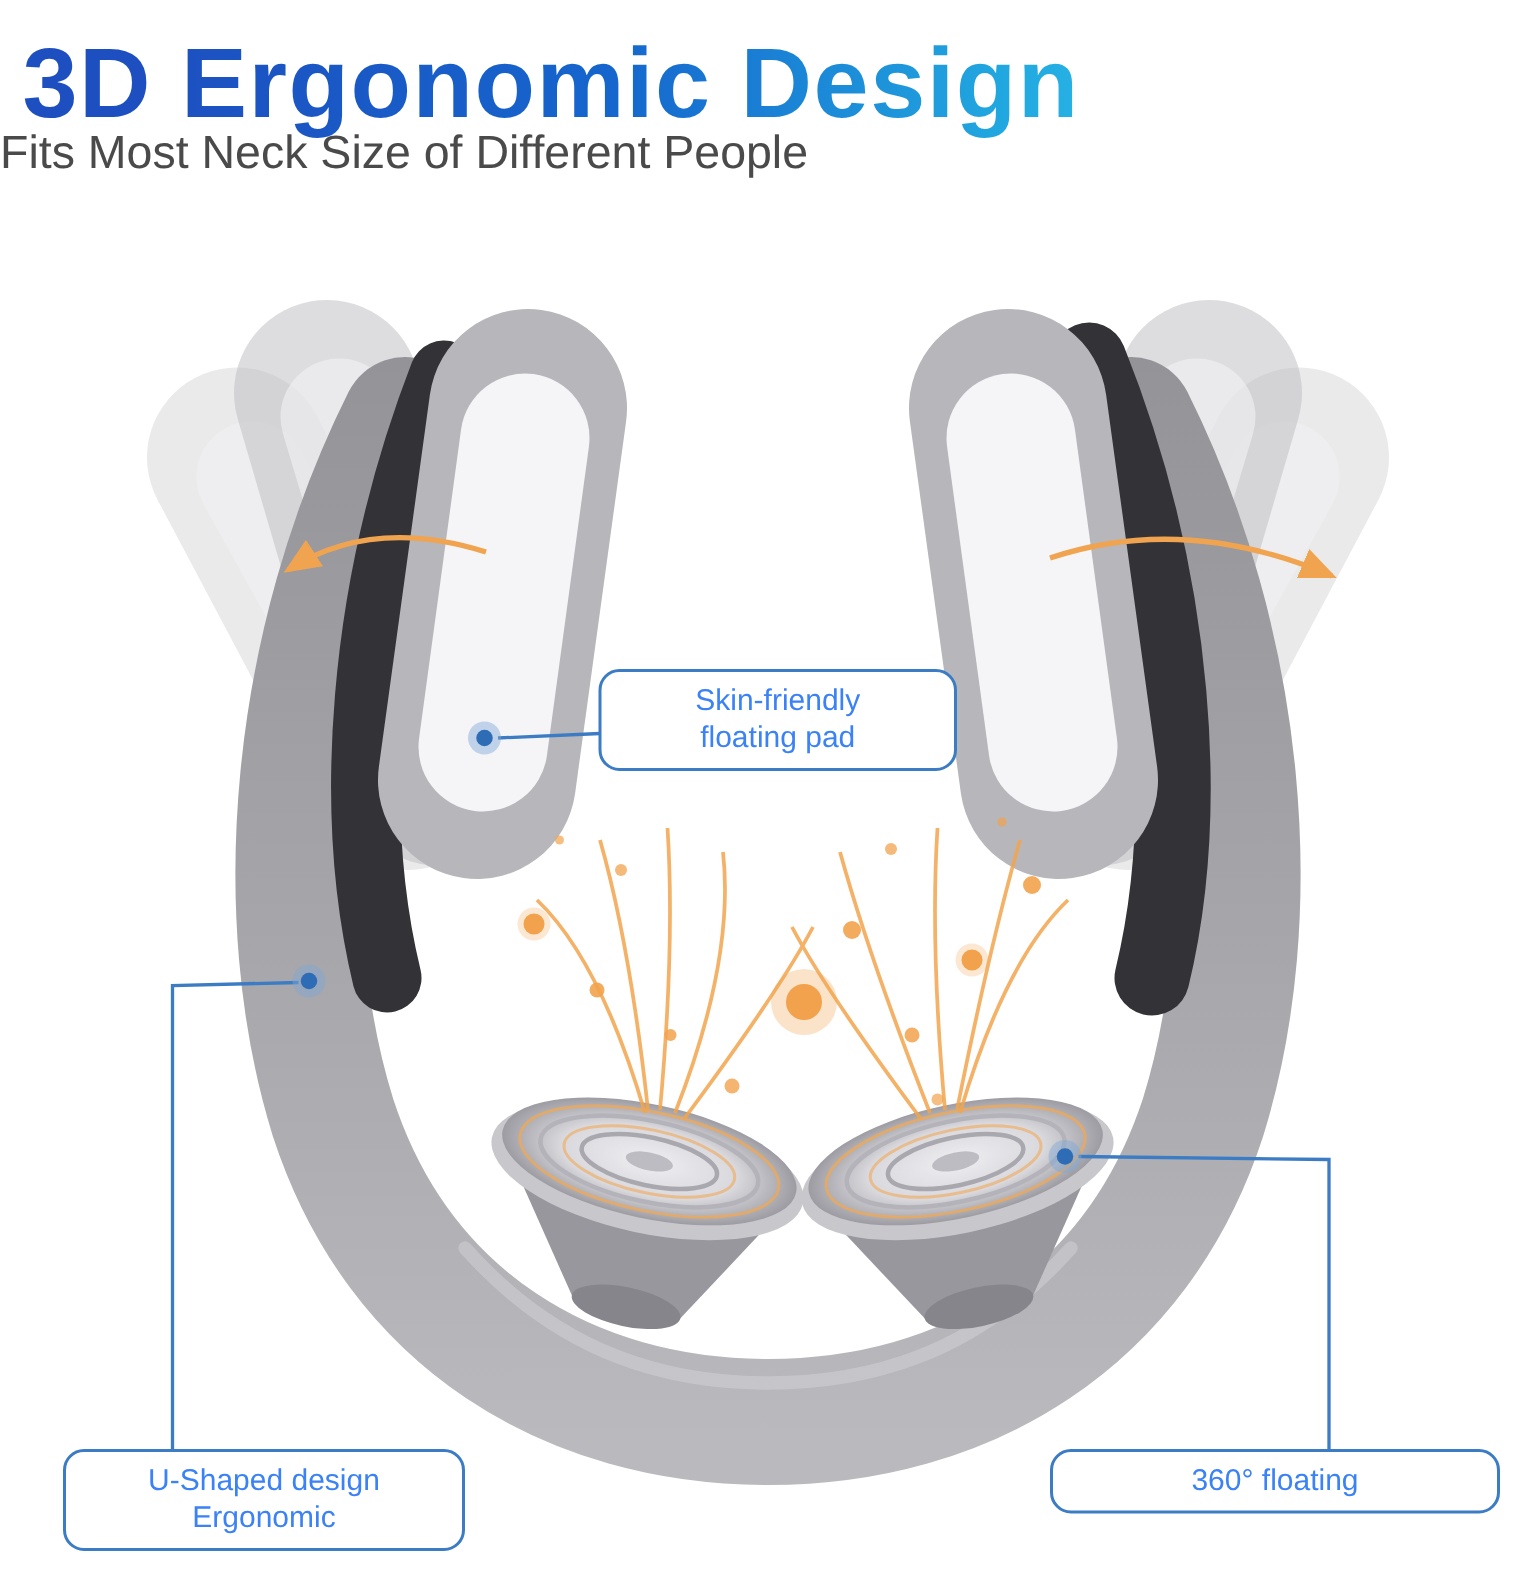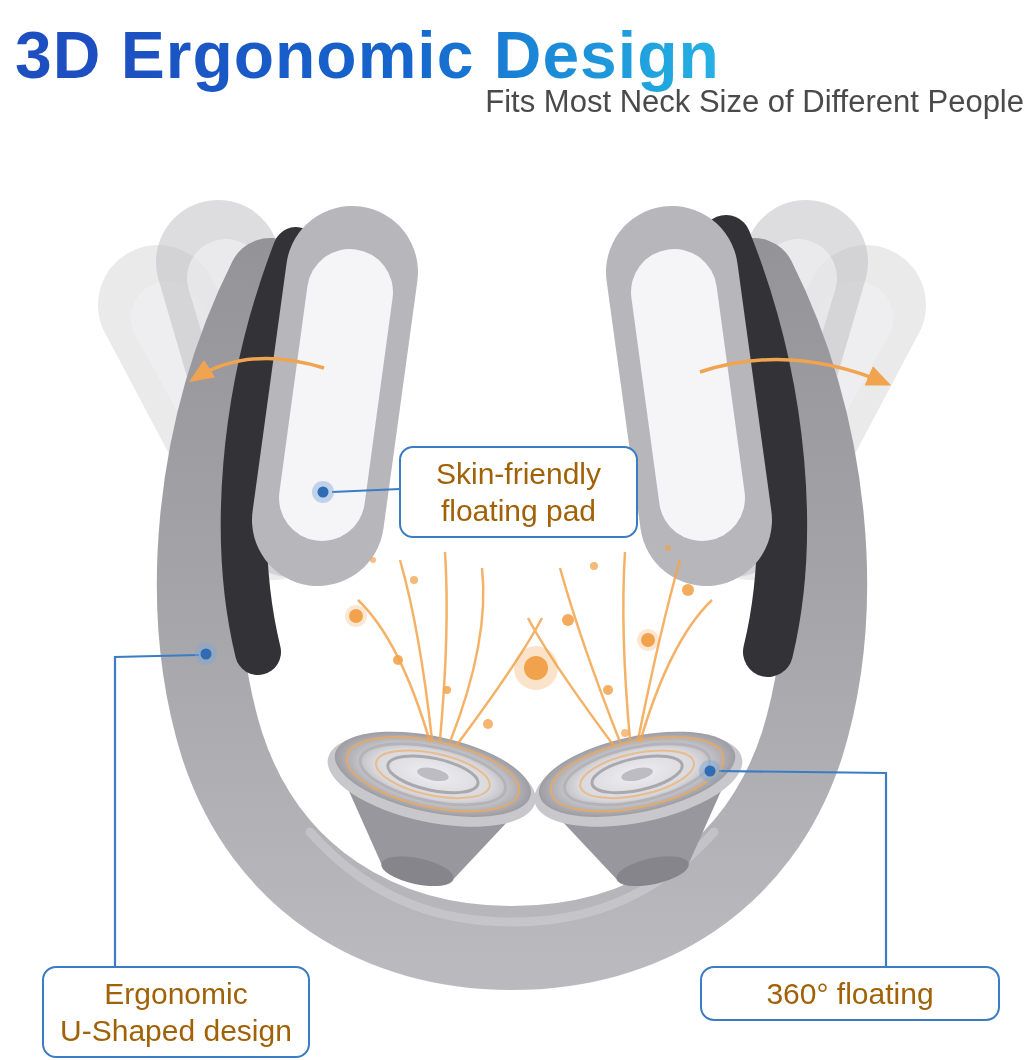--- a/index.html
+++ b/index.html
@@ -13,28 +13,28 @@
   html,body{margin:0;padding:0;background:#ffffff;}
   body{font-family:"Liberation Sans", sans-serif;}
   .stage{position:relative;width:1024px;height:1060px;background:#fff;overflow:hidden;}
   .title{
     position:absolute;top:2px;left:0;width:100%;text-align:left;
     font-size:66px;font-weight:bold;letter-spacing:1px;margin:15px;
     background:linear-gradient(90deg,var(--title-grad-start) 8%, #1565cd 38%, #21a8e0 64%, var(--title-grad-end) 92%);
     -webkit-background-clip:text;background-clip:text;color:transparent;
   }
   .subtitle{
-    position:absolute;top:84px;left:0;width:100%;text-align:right;
+    position:absolute;top:84px;left:0;width:100%;text-align:left;
     font-size:31px;color:var(--subtitle-text);margin:0;font-weight:400;
   }
   .art{position:absolute;top:0;left:0;z-index:1;}
   .callout{
     position:absolute;z-index:2;background:#ffffff;
     border:2px solid var(--callout-border);border-radius:14px;
-    text-align:center;font-size:30px;line-height:1.24;color:#a16207;
+    text-align:center;font-size:20px;line-height:1.24;color:#3b82f6;
     padding:7px 4px;box-sizing:border-box;
   }
   .callout-silicone{left:399px;top:446px;width:239px;}
   .callout-ushape{left:42px;top:966px;width:268px;}
   .callout-floating{left:700px;top:966px;width:300px;}
 </style>
 </head>
 <body>
 
 <div class="stage">
@@ -159,21 +159,21 @@
       <circle cx="710" cy="771" r="5.5" fill="#2e6cb5"></circle>
     </g>
   </svg>
 
   <div class="callout callout-silicone">
     <div>Skin-friendly</div>
     <div>floating pad</div>
   </div>
 
   <div class="callout callout-ushape">
+    <div>U-Shaped design</div>
     <div>Ergonomic</div>
-    <div>U-Shaped design</div>
   </div>
 
   <div class="callout callout-floating">
     <div>360° floating</div>
   </div>
 
 </div>
 
 </body></html>

